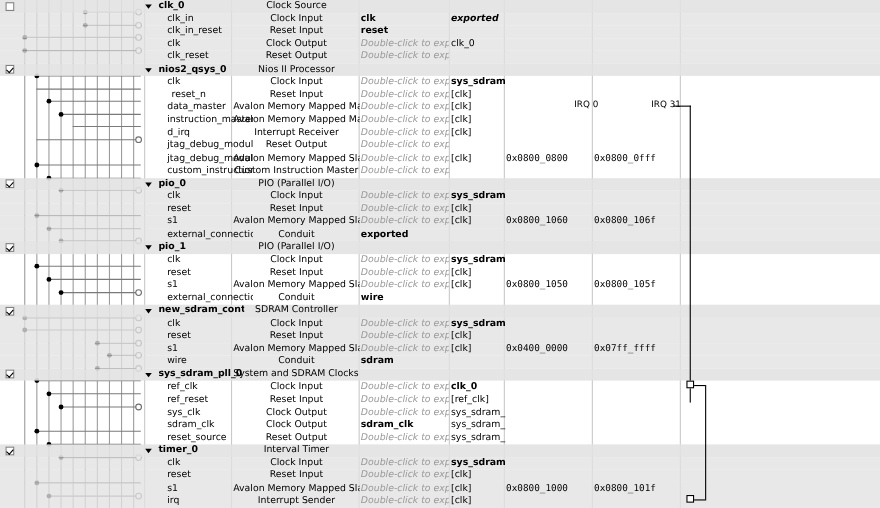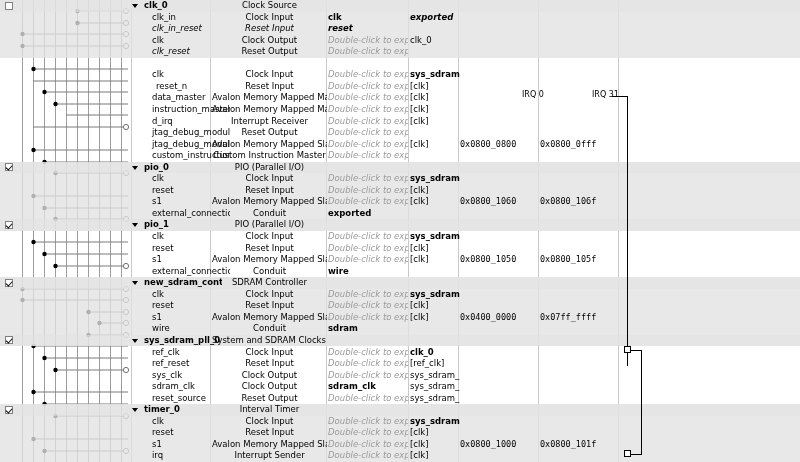--- a/index.html
+++ b/index.html
@@ -272,40 +272,50 @@
         <div class="cell c-end mono"></div>
       </div>
       <div class="row alt" style="top: 11.55px;">
         <div class="cell c-name childname" style="left: 132px;">clk_in</div>
         <div class="cell c-desc desc">Clock Input</div>
         <div class="cell c-export bold" style="left: 328px; width: 80px;">clk</div>
         <div class="cell c-export bold" style="font-style: italic; left: 410px; width: 50px;">exported</div>
         <div class="cell c-base mono"></div>
         <div class="cell c-end mono"></div>
       </div>
-      <div class="row alt" style="top: 23.1px; font-style: italic;">
+      <div class="row alt" style="top: 23.1px;">
         <div class="cell c-name childname" style="left: 132px;">clk_in_reset</div>
         <div class="cell c-desc desc">Reset Input</div>
         <div class="cell c-export bold" style="left: 328px; width: 80px;">reset</div>
         <div class="cell c-export" style="left: 410px; width: 50px;"></div>
         <div class="cell c-base mono"></div>
         <div class="cell c-end mono"></div>
       </div>
       <div class="row alt" style="top: 34.65px;">
         <div class="cell c-name childname" style="left: 132px;">clk</div>
         <div class="cell c-desc desc">Clock Output</div>
         <div class="cell c-export gray-italic" style="left: 328px; width: 80px;">Double-click to export</div>
         <div class="cell c-export" style="left: 410px; width: 50px;">clk_0</div>
         <div class="cell c-base mono"></div>
         <div class="cell c-end mono"></div>
       </div>
       <div class="row alt" style="top: 46.2px;">
-        <div class="cell c-name childname" style="left: 132px; font-style: italic;">clk_reset</div>
+        <div class="cell c-name childname" style="left: 132px;">clk_reset</div>
         <div class="cell c-desc desc">Reset Output</div>
         <div class="cell c-export gray-italic" style="left: 328px; width: 80px;">Double-click to export</div>
+        <div class="cell c-export" style="left: 410px; width: 50px;"></div>
+        <div class="cell c-base mono"></div>
+        <div class="cell c-end mono"></div>
+      </div>
+      <div class="row mod" style="top: 57.75px;">
+        <div class="chk on"></div>
+        <div class="tri open"></div>
+        <div class="cell c-name modname" style="left: 138px;">nios2_qsys_0</div>
+        <div class="cell c-desc desc">Nios II Processor</div>
+        <div class="cell c-export" style="left: 328px; width: 80px;"></div>
         <div class="cell c-export" style="left: 410px; width: 50px;"></div>
         <div class="cell c-base mono"></div>
         <div class="cell c-end mono"></div>
       </div>
       <div class="row plain" style="top: 69.3px;">
         <div class="cell c-name childname" style="left: 132px;">clk</div>
         <div class="cell c-desc desc">Clock Input</div>
         <div class="cell c-export gray-italic" style="left: 328px; width: 80px;">Double-click to export</div>
         <div class="cell c-export bold" style="left: 410px; width: 50px;">sys_sdram...</div>
         <div class="cell c-base mono"></div>

